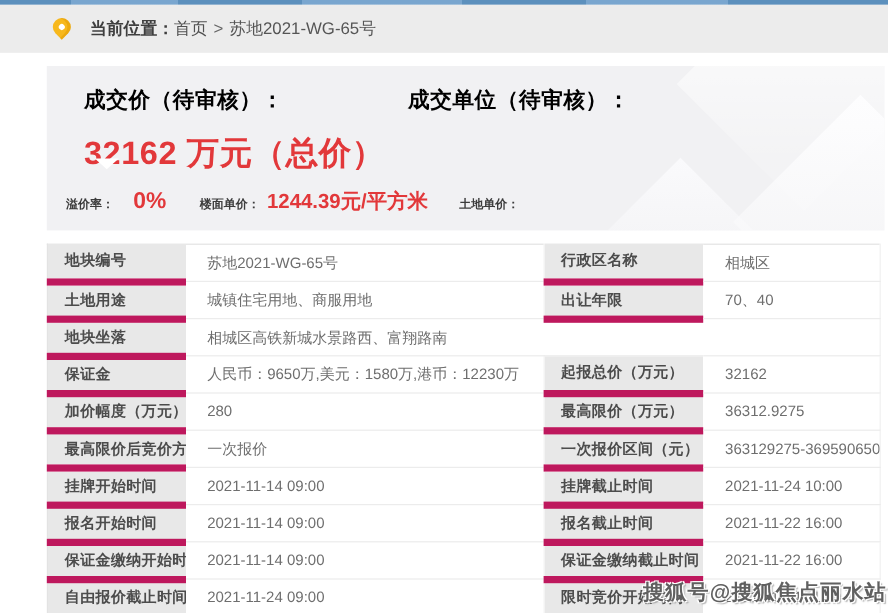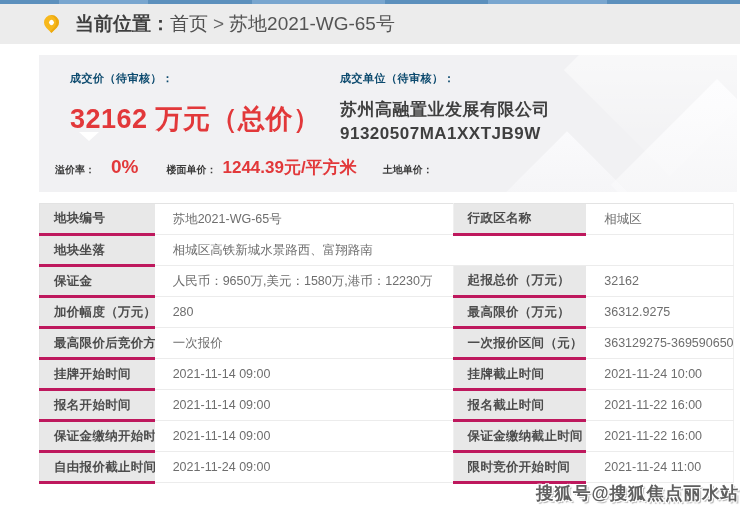--- a/index.html
+++ b/index.html
@@ -12,60 +12,60 @@
     background:linear-gradient(90deg,#5c90bd 0 8%, #79a6cf 8% 20%, #5c90bd 20% 34%, #79a6cf 34% 52%, #5c90bd 52% 66%, #79a6cf 66% 82%, #5c90bd 82% 100%); }
 
   
   .crumbbar { position:absolute; left:0; top:4px; width:740px; height:40px;
     background:#ececec; display:flex; align-items:center; padding-left:44px; }
   .pin { position:relative; width:15px; height:15px; background:#f7b81c;
     border-radius:50% 50% 50% 0; transform:rotate(-45deg); margin-right:16px; margin-top:-4px;
     box-shadow:inset -2px -2px 0 rgba(222,150,0,.45); }
   .pin::after { content:""; position:absolute; left:5px; top:5px; width:5px; height:5px;
     background:#fff; border-radius:50%; }
-  .crumb-text { font-size:19px; color:#555; }
+  .crumb-text { font-size:14px; color:#555; }
   .crumb-label { font-weight:bold; color:#3f3f3f; }
   .crumb-link { color:#515151; text-decoration:none; cursor:pointer; }
   .crumb-sep { margin:0 5px; color:#666; }
 
   
   .panel { position:absolute; left:39px; top:55px; width:698px; height:137px;
     background:#f1f1f3; overflow:hidden; }
   .chev { position:absolute; transform:rotate(45deg); }
   .chev1 { width:120px; height:120px; left:30px; top:-98px;
     background:linear-gradient(135deg,#e2e2e6 0%, rgba(226,226,230,0) 70%); }
   .chev2 { width:150px; height:150px; right:-8px; top:-60px;
     background:linear-gradient(135deg,#ffffff 0%, rgba(255,255,255,.15) 80%); }
   .chev3 { width:150px; height:150px; right:-55px; top:55px;
     background:linear-gradient(135deg,#fdfdfe 0%, rgba(255,255,255,.1) 85%); }
   .chev4 { width:90px; height:90px; right:125px; top:95px;
     background:linear-gradient(135deg,#fafafc 0%, rgba(255,255,255,.05) 85%); }
   .panel-cols { position:relative; display:flex; padding:16px 0 0 31px; }
   .pcol-left { width:270px; }
   .pcol-right { width:380px; }
-  .plabel { font-size:11px; font-weight:bold; color:#0c4a6e; letter-spacing:.5px; }
+  .plabel { font-size:18px; font-weight:bold; color:#000000; letter-spacing:.5px; }
   .pprice { margin-top:15px; font-size:27px; font-weight:bold; color:#e2383a; letter-spacing:.5px; }
   .pcompany { margin-top:12px; font-size:17px; font-weight:bold; color:#3f3f3f; line-height:24px; letter-spacing:.5px; }
   .notch { position:absolute; left:40px; top:77px; width:0; height:0;
     border-left:10px solid transparent; border-right:10px solid transparent;
     border-top:9px solid #ffffff; }
   .premium-row { position:absolute; left:16px; bottom:13px; display:flex;
     align-items:baseline; white-space:nowrap; }
   .prem-label { font-size:10px; font-weight:bold; color:#3c3c3c; }
   .prem-pct { font-size:19px; font-weight:bold; color:#e2383a; margin:0 28px 0 16px; }
   .prem-val { font-size:17px; font-weight:bold; color:#e2383a; margin:0 26px 0 6px; }
   .prem-val:last-child { margin-right:0; }
 
   
   .land-table { position:absolute; left:39px; top:203px; width:695px;
     border-collapse:collapse; table-layout:fixed; font-size:12.5px;
     border:1px solid #e3e3e3; }
   .land-table td { height:31px; vertical-align:middle; overflow:hidden; white-space:nowrap; }
   td.cell-label { background:#e8e8e8; color:#4c4c4c; font-weight:bold;
-    padding-left:14px; border-bottom:3px solid #be185d; letter-spacing:.3px; }
+    padding-left:14px; border-bottom:6px solid #be185d; letter-spacing:.3px; }
   td.cell-value { background:#ffffff; color:#6e6e6e; padding-left:18px;
     border-bottom:1px solid #ececec; border-right:1px solid #f0f0f0; }
 
   
   .watermark { position:absolute; right:1px; top:481px; z-index:5;
     font-size:17.5px; font-weight:bold; color:#606060; letter-spacing:1px;
     text-shadow:-1px -1px 0 #fff, 1px -1px 0 #fff, -1px 1px 0 #fff, 1px 1px 0 #fff,
       2px 2px 1px rgba(120,120,120,.55); }
 </style>
 </head>
@@ -88,24 +88,20 @@
     <div class="chev chev3"></div>
     <div class="chev chev4"></div>
 
     <div class="panel-cols">
       <div class="pcol-left">
         <div class="plabel">成交价（待审核）：</div>
         <div class="pprice">32162 万元（总价）</div>
       </div>
       <div class="pcol-right">
         <div class="plabel">成交单位（待审核）：</div>
-        <div class="pcompany">
-          <div>苏州高融置业发展有限公司</div>
-          <div>91320507MA1XXTJB9W</div>
-        </div>
       </div>
     </div>
 
     <div class="notch"></div>
 
     <div class="premium-row">
       <span class="prem-label">溢价率：</span>
       <span class="prem-pct">0%</span>
       <span class="prem-label">楼面单价：</span>
       <span class="prem-val">1244.39元/平方米</span>
@@ -119,20 +115,26 @@
         <col style="width:298px">
         <col style="width:133px">
         <col style="width:147px">
     </colgroup>
     <tbody id="land-table-body">
         <tr>
           <td class="cell-label">地块编号</td>
           <td class="cell-value">苏地2021-WG-65号</td>
           <td class="cell-label">行政区名称</td>
           <td class="cell-value">相城区</td>
+        </tr>
+        <tr>
+          <td class="cell-label">土地用途</td>
+          <td class="cell-value">城镇住宅用地、商服用地</td>
+          <td class="cell-label">出让年限</td>
+          <td class="cell-value">70、40</td>
         </tr>
         <tr>
           <td class="cell-label">地块坐落</td>
           <td class="cell-value" colspan="3">相城区高铁新城水景路西、富翔路南</td>
         </tr>
         <tr>
           <td class="cell-label">保证金</td>
           <td class="cell-value">人民币：9650万,美元：1580万,港币：12230万</td>
           <td class="cell-label">起报总价（万元）</td>
           <td class="cell-value">32162</td>

